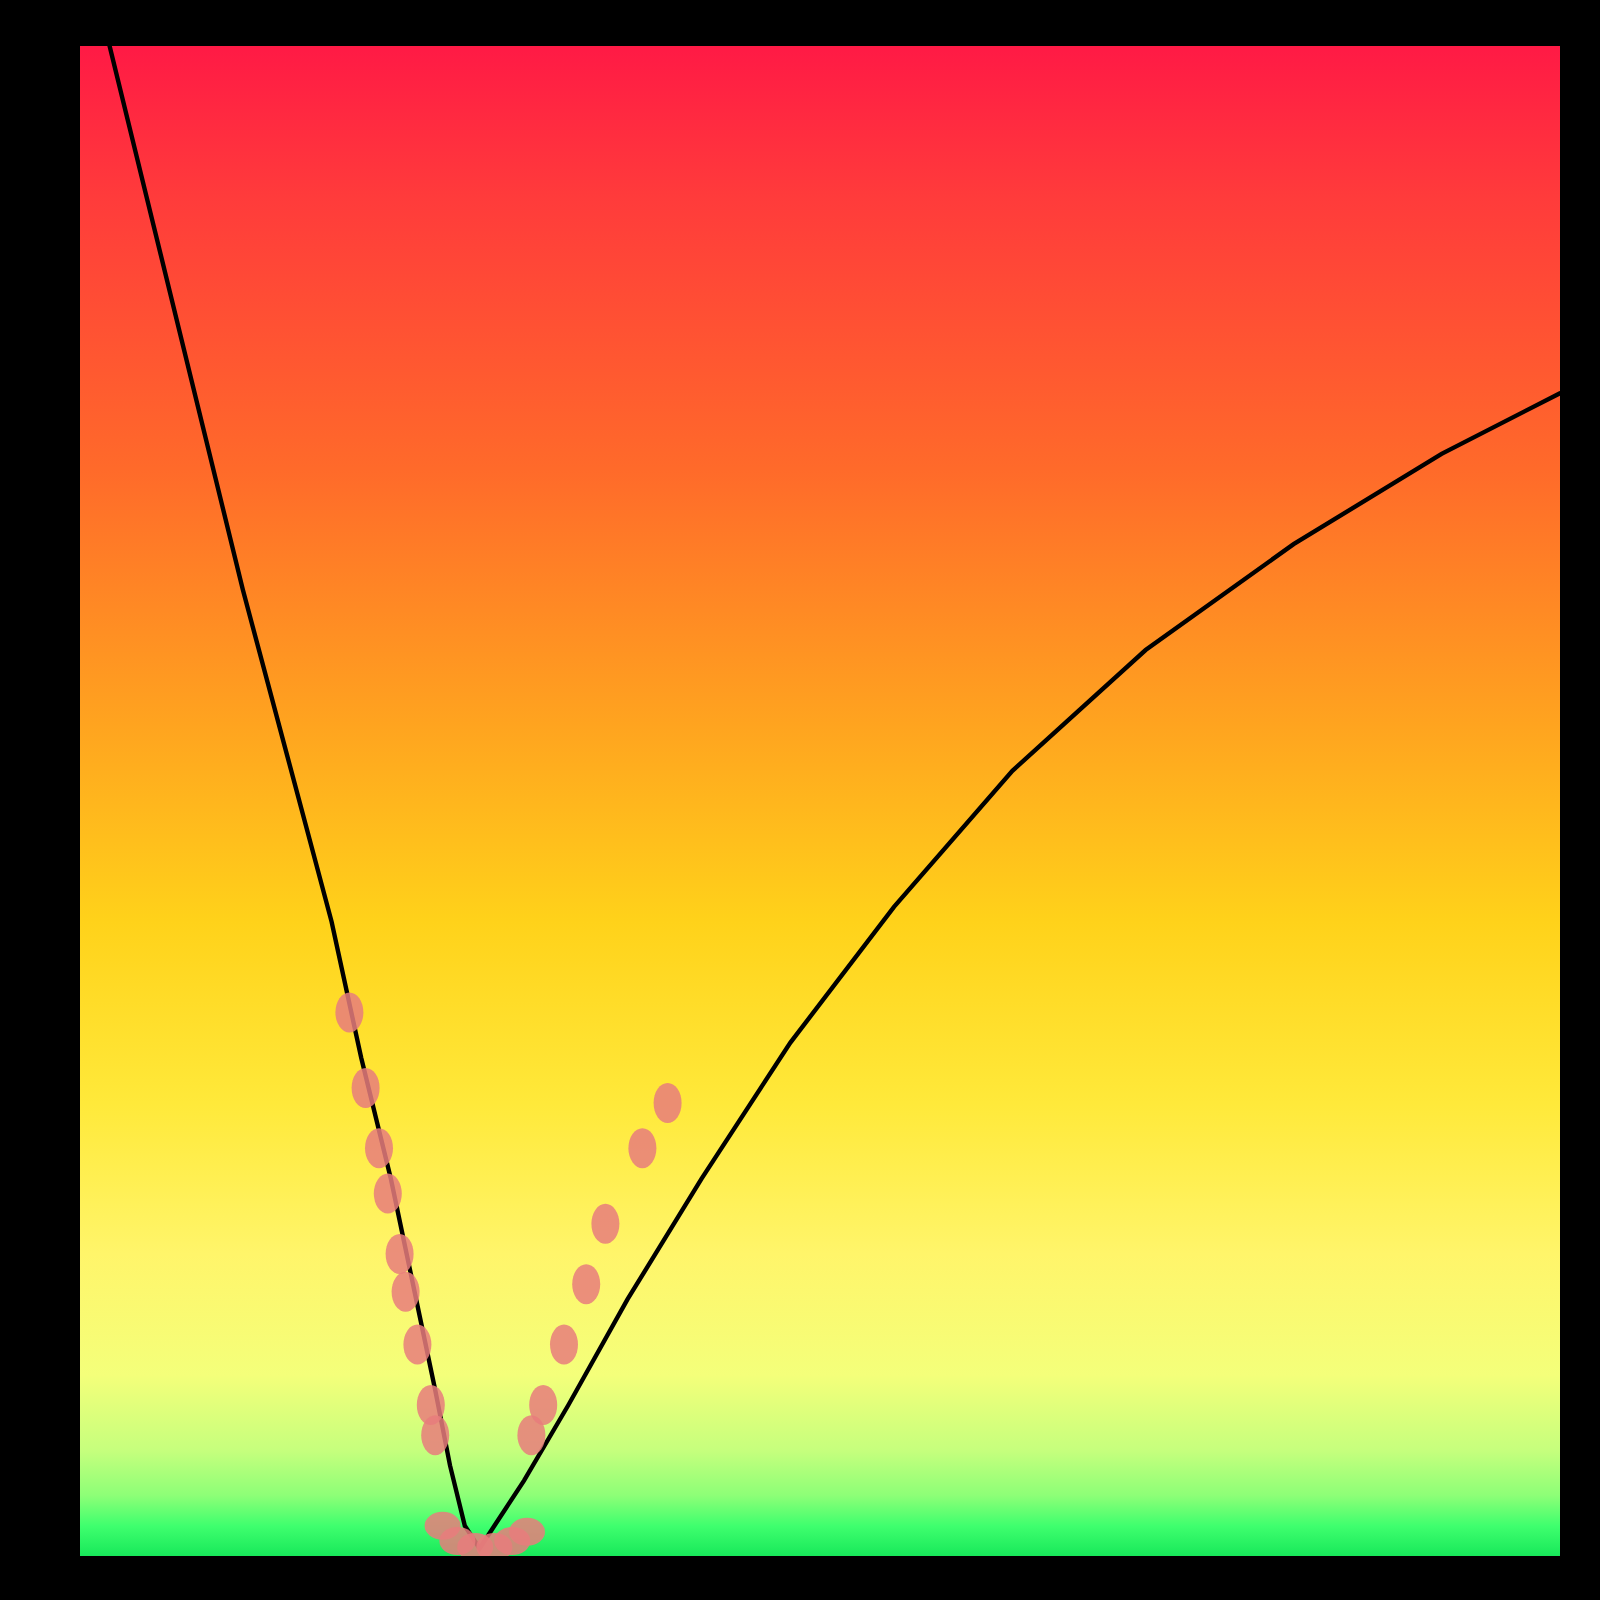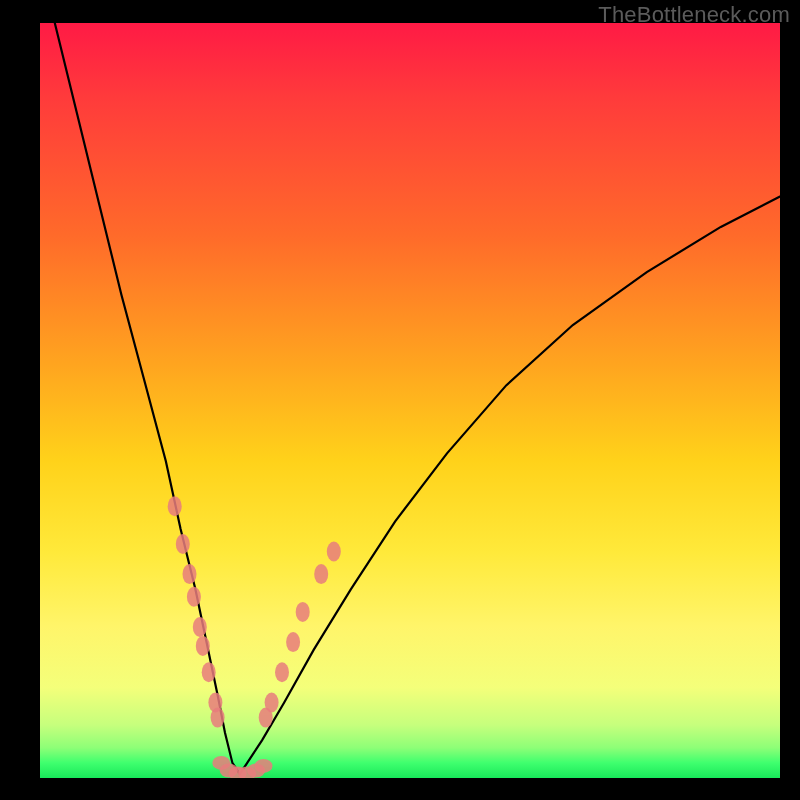--- a/index.html
+++ b/index.html
@@ -60,21 +60,20 @@
   }
   .dot {
     fill: #e77c7c;
     opacity: 0.85;
   }
 </style>
 </head>
 <body>
 
 <div class="frame">
-  <div class="watermark">TheBottleneck.com</div>
   <div class="plot">
     <svg class="curve" viewBox="0 0 740 755" preserveAspectRatio="none">
       <path id="curvePath" class="curve-path" d="M14.8 0.0 L37.0 90.6 L59.2 181.2 L81.4 271.8 L103.6 354.8 L125.8 437.9 L140.6 505.9 L155.4 566.3 L166.5 619.1 L177.6 672.0 L185.0 709.7 L192.4 739.9 L199.8 751.2 L207.2 739.9 L222.0 717.3 L244.2 679.5 L273.8 626.6 L310.8 566.3 L355.2 498.3 L407.0 430.4 L466.2 362.4 L532.8 302.0 L606.8 249.1 L680.8 203.9 L740.0 173.6"></path>
       <g id="dotsLeft">
           <ellipse cx="134.7" cy="483.2" rx="7" ry="10" class="dot"></ellipse>
           <ellipse cx="142.8" cy="521.0" rx="7" ry="10" class="dot"></ellipse>
           <ellipse cx="149.5" cy="551.1" rx="7" ry="10" class="dot"></ellipse>
           <ellipse cx="153.9" cy="573.8" rx="7" ry="10" class="dot"></ellipse>
           <ellipse cx="159.8" cy="604.0" rx="7" ry="10" class="dot"></ellipse>
           <ellipse cx="162.8" cy="622.9" rx="7" ry="10" class="dot"></ellipse>

